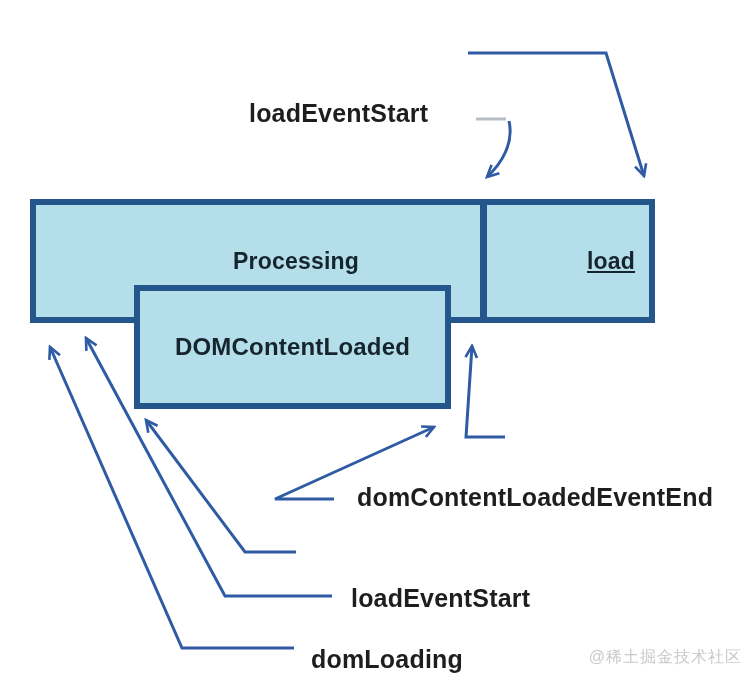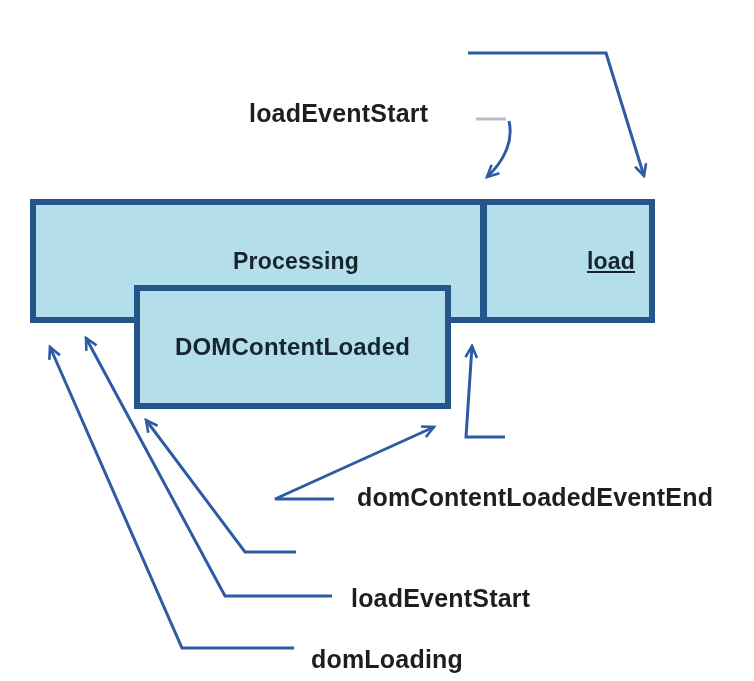--- a/index.html
+++ b/index.html
@@ -75,20 +75,21 @@
 
   <div class="box box-dcl">
     <div class="inner-label">DOMContentLoaded</div>
   </div>
 
   <div class="ann loadEventStart">loadEventStart</div>
   <div class="ann dclEventEnd">domContentLoadedEventEnd</div>
   <div class="ann domInteractive">loadEventStart</div>
   <div class="ann domLoading">domLoading</div>
 
+  <div class="watermark">@稀土掘金技术社区</div>
 
   <svg class="arrows" width="754" height="681" viewBox="0 0 754 681">
     <defs>
       <marker id="vhead" viewBox="0 0 10 10" refX="8.5" refY="5" markerWidth="5.5" markerHeight="5.5" orient="auto">
         <path d="M1.5,1.5 L8.5,5 L1.5,8.5" fill="none" stroke="#2f5ba4" stroke-width="1.6"></path>
       </marker>
     </defs>
     <g fill="none" stroke="#2f5ba4" stroke-width="3">
       <path d="M468,53 L606,53 L644,176" marker-end="url(#vhead)"></path>
       <path d="M476,119 L506,119" stroke="#b7bdc5"></path>

